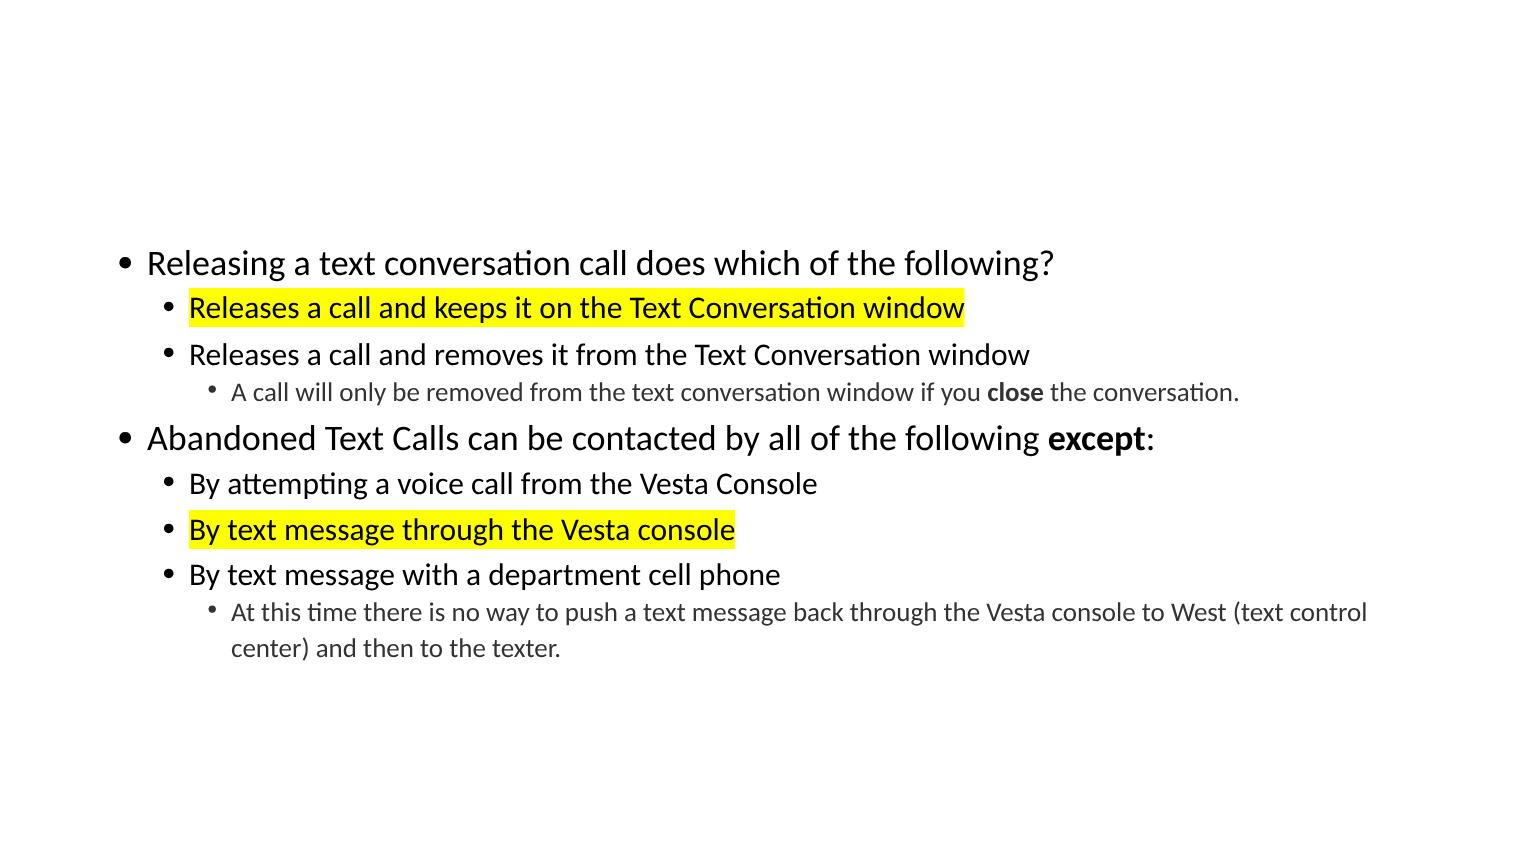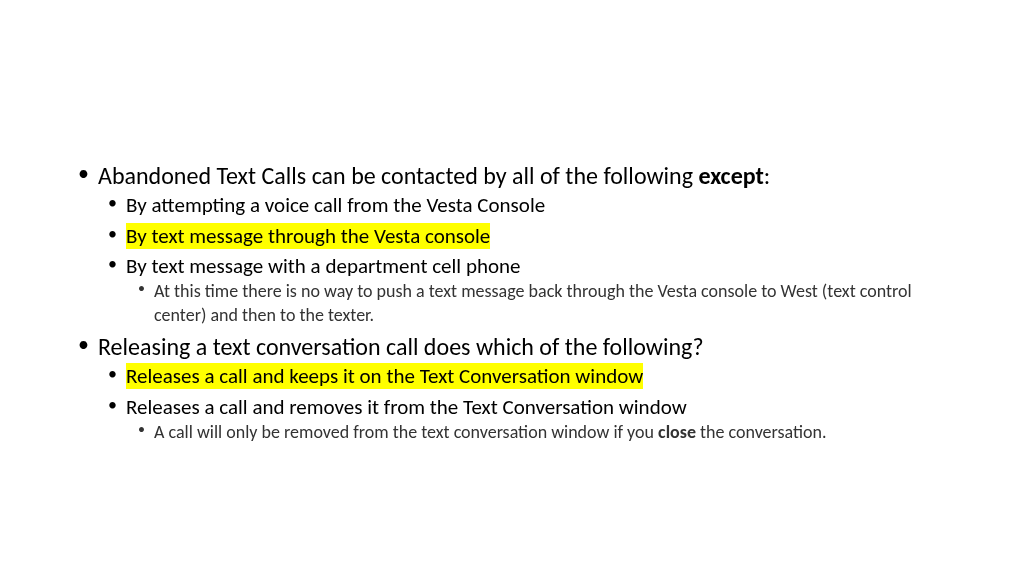--- a/index.html
+++ b/index.html
@@ -56,35 +56,35 @@
       font-size: 14px;
     }
     .hl { background: #ffff00; }
     .bold { font-weight: bold; }
   </style>
 </head>
 <body>
 
 <ul class="level1">
   <li>
+    <span>Releasing a text conversation call does which of the following?</span>
+    <ul class="level2">
+      <li><span class="hl">Releases a call and keeps it on the Text Conversation window</span></li>
+      <li><span>Releases a call and removes it from the Text Conversation window</span>
+        <ul class="level3">
+          <li><span>A call will only be removed from the text conversation window if you </span><span class="bold">close</span><span> the conversation.</span></li>
+        </ul>
+      </li>
+    </ul>
+  </li>
+  <li>
     <span>Abandoned Text Calls can be contacted by all of the following </span><span class="bold">except</span><span>:</span>
     <ul class="level2">
       <li><span>By attempting a voice call from the Vesta Console</span></li>
       <li><span class="hl">By text message through the Vesta console</span></li>
       <li><span>By text message with a department cell phone</span>
         <ul class="level3">
           <li>At this time there is no way to push a text message back through the Vesta console to West (text control center) and then to the texter.</li>
         </ul>
       </li>
     </ul>
   </li>
-  <li>
-    <span>Releasing a text conversation call does which of the following?</span>
-    <ul class="level2">
-      <li><span class="hl">Releases a call and keeps it on the Text Conversation window</span></li>
-      <li><span>Releases a call and removes it from the Text Conversation window</span>
-        <ul class="level3">
-          <li><span>A call will only be removed from the text conversation window if you </span><span class="bold">close</span><span> the conversation.</span></li>
-        </ul>
-      </li>
-    </ul>
-  </li>
 </ul>
 
 </body></html>

